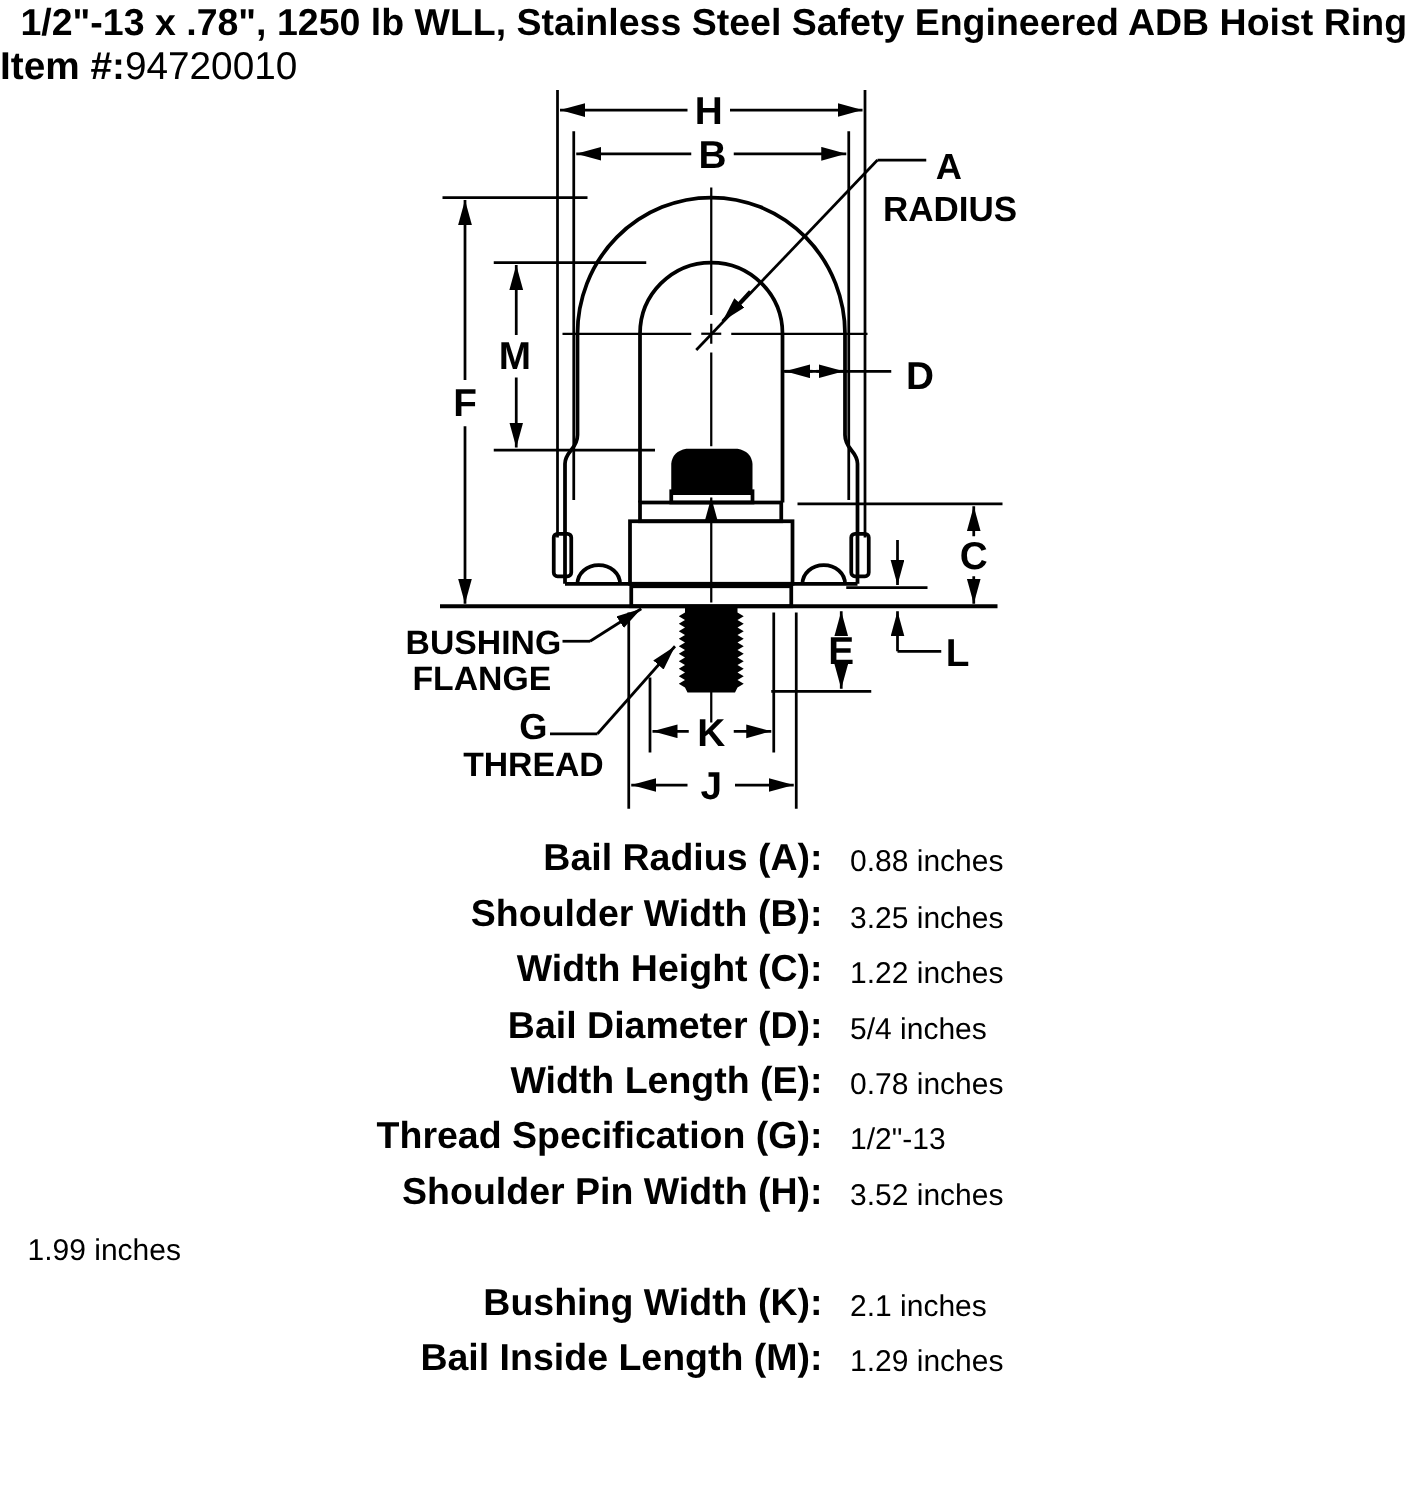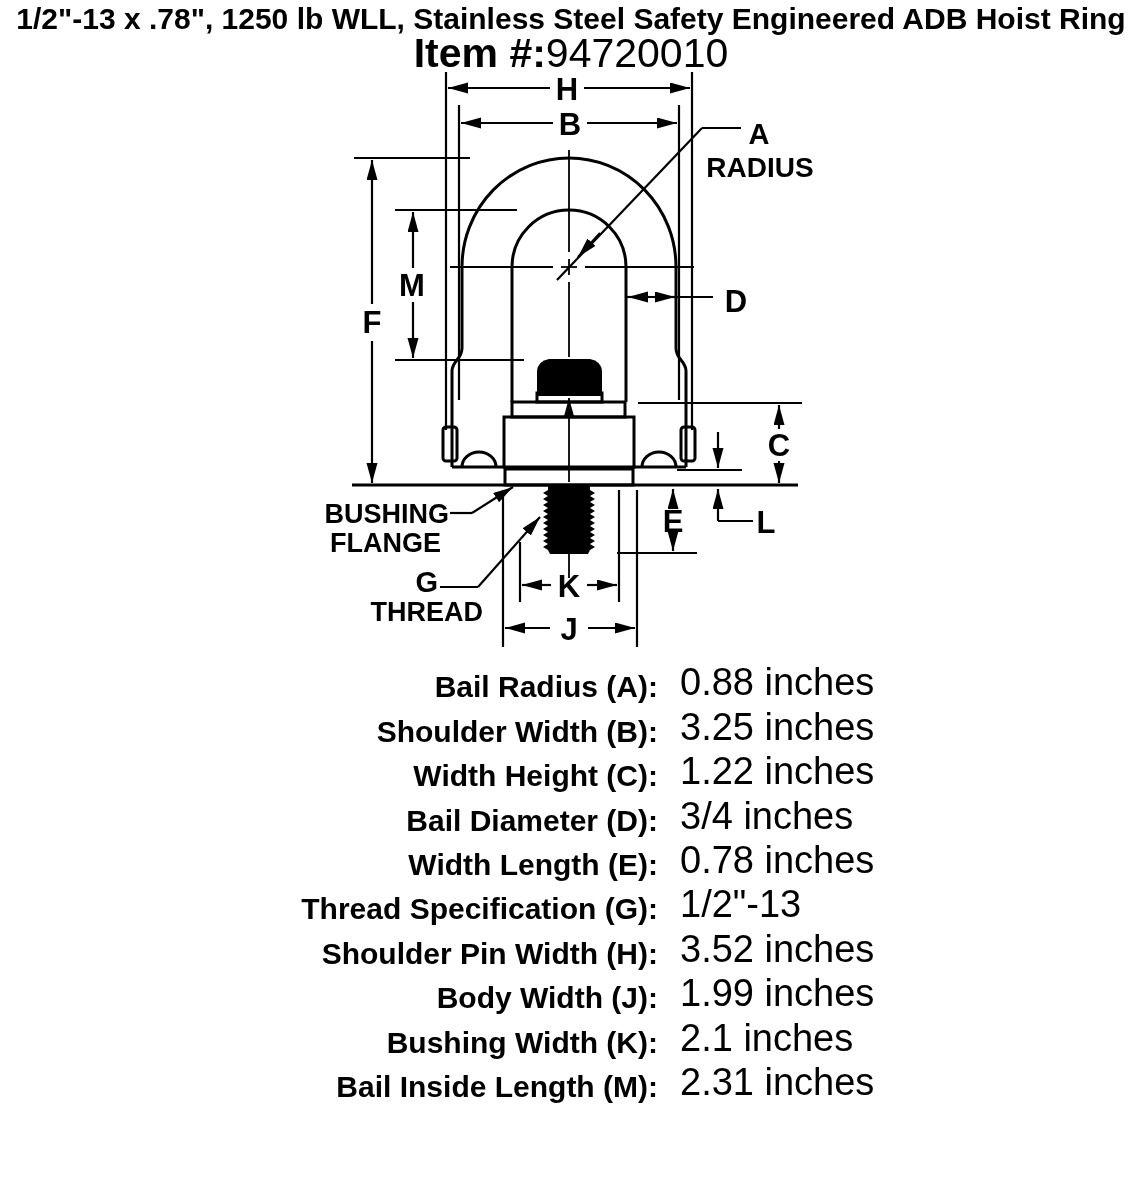--- a/index.html
+++ b/index.html
@@ -1,27 +1,27 @@
 <!DOCTYPE html>
 <html><head>
 <meta charset="utf-8">
 <style>
   html,body{margin:0;padding:0;background:#fff;}
   #canvas{position:relative;width:1142px;height:1188px;background:#ffffff;overflow:hidden;
           font-family:"Liberation Sans",sans-serif;color:#000;}
   .title1{position:absolute;top:2px;left:0;width:100%;text-align:center;white-space:nowrap;
           font-size:30px;font-weight:bold;line-height:34px;}
-  .title2{position:absolute;top:36px;left:0;width:100%;text-align:center;white-space:nowrap;
-          font-size:41px;line-height:34px;}
+  .title2{position:absolute;top:36px;left:0;width:100%;white-space:nowrap;
+          font-size:31px;line-height:34px;}
   .title2 .b{font-weight:bold;}
   #diagram-svg{position:absolute;left:0;top:0;width:1142px;height:1188px;}
   #spec-table{position:absolute;top:660px;left:0;width:1142px;}
   .spec-row{display:flex;align-items:flex-end;height:44.4px;}
   .spec-label{width:658px;text-align:right;font-weight:bold;font-size:30px;white-space:nowrap;}
-  .spec-value{margin-left:22px;font-size:38px;white-space:nowrap;}
+  .spec-value{margin-left:22px;font-size:24px;white-space:nowrap;}
   svg text{font-family:"Liberation Sans",sans-serif;font-weight:bold;fill:#000;}
   .dimline{stroke:#000;stroke-width:2.2;fill:none;}
   .extline{stroke:#000;stroke-width:2.2;fill:none;}
   .part{stroke:#000;stroke-width:3;fill:none;}
   .partthick{stroke:#000;stroke-width:3.2;fill:none;}
   .cline{stroke:#000;stroke-width:1.8;fill:none;}
   .solid{fill:#000;stroke:none;}
 </style>
 </head>
 <body>
@@ -172,41 +172,40 @@
     <div class="spec-row">
         <div class="spec-label">Shoulder Width (B):</div>
         <div class="spec-value">3.25 inches</div>
       </div>
     <div class="spec-row">
         <div class="spec-label">Width Height (C):</div>
         <div class="spec-value">1.22 inches</div>
       </div>
     <div class="spec-row">
         <div class="spec-label">Bail Diameter (D):</div>
-        <div class="spec-value">3/4 inches</div>
+        <div class="spec-value">5/4 inches</div>
       </div>
     <div class="spec-row">
         <div class="spec-label">Width Length (E):</div>
         <div class="spec-value">0.78 inches</div>
       </div>
     <div class="spec-row">
         <div class="spec-label">Thread Specification (G):</div>
         <div class="spec-value">1/2"-13</div>
       </div>
     <div class="spec-row">
         <div class="spec-label">Shoulder Pin Width (H):</div>
         <div class="spec-value">3.52 inches</div>
       </div>
     <div class="spec-row">
-        <div class="spec-label">Body Width (J):</div>
         <div class="spec-value">1.99 inches</div>
       </div>
     <div class="spec-row">
         <div class="spec-label">Bushing Width (K):</div>
         <div class="spec-value">2.1 inches</div>
       </div>
     <div class="spec-row">
         <div class="spec-label">Bail Inside Length (M):</div>
-        <div class="spec-value">2.31 inches</div>
+        <div class="spec-value">1.29 inches</div>
       </div>
   </div>
 
 </div>
 
 </body></html>

